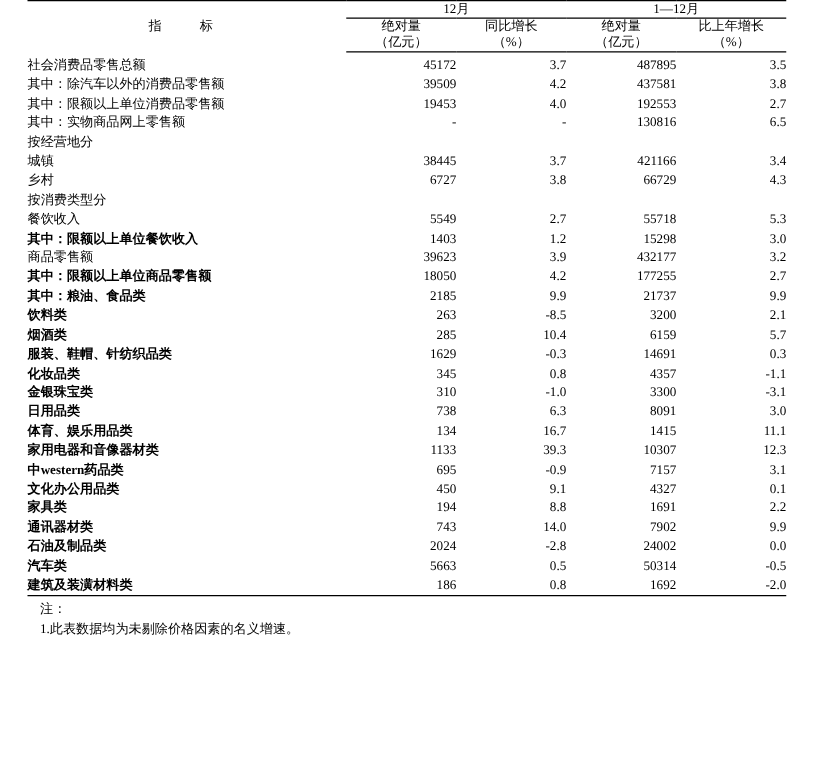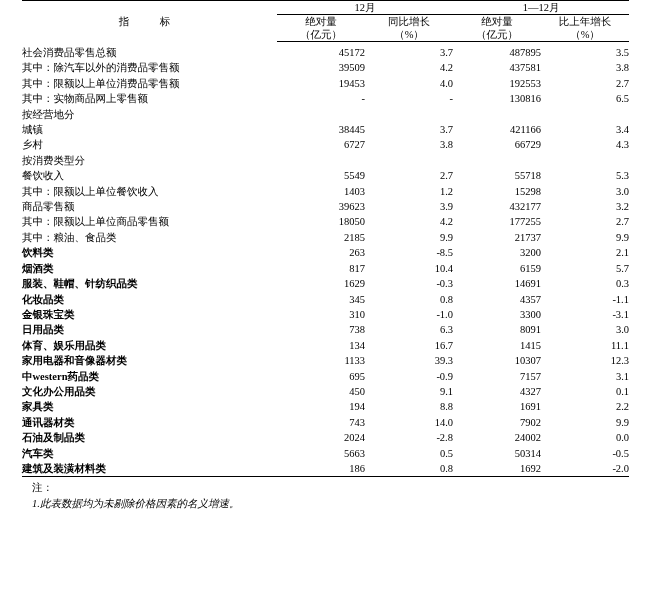--- a/index.html
+++ b/index.html
@@ -70,29 +70,29 @@
   }
   td.lbl {
     text-align: left;
     font-size: 10.5px;
     line-height: 15.4px;
     white-space: nowrap;
   }
   .body-row td { padding-top: 0.2px; padding-bottom: 0.2px; }
   .ind0 { padding-left: 30px; }
   .ind1 { padding-left: 48px; }
-  .ind2 { padding-left: 66px; }
+  .ind2 { padding-left: 66px; font-weight: bold; }
   .ind3 { padding-left: 84px; font-weight: bold; }
   .notes {
     width: 607px;
     margin: 3px auto 0 auto;
     font-size: 10.5px;
     line-height: 16px;
   }
-  .notes .n-line { padding-left: 10px; font-style: italic; }
+  .notes .n-line { padding-left: 10px; }
   .notes .n-head { padding-left: 10px; }
   .bottom-rule {
     width: 607px;
     margin: 0 auto;
     border-top: 1.4px solid #000;
   }
   .spacer-row td { height: 3px; }
 </style>
 </head>
 <body>
@@ -224,21 +224,21 @@
         </tr>
         <tr class="body-row">
           <td class="lbl ind3">饮料类</td>
           <td class="num">263</td>
           <td class="num">-8.5</td>
           <td class="num">3200</td>
           <td class="num">2.1</td>
         </tr>
         <tr class="body-row">
           <td class="lbl ind3">烟酒类</td>
-          <td class="num">817</td>
+          <td class="num">285</td>
           <td class="num">10.4</td>
           <td class="num">6159</td>
           <td class="num">5.7</td>
         </tr>
         <tr class="body-row">
           <td class="lbl ind3">服装、鞋帽、针纺织品类</td>
           <td class="num">1629</td>
           <td class="num">-0.3</td>
           <td class="num">14691</td>
           <td class="num">0.3</td>

